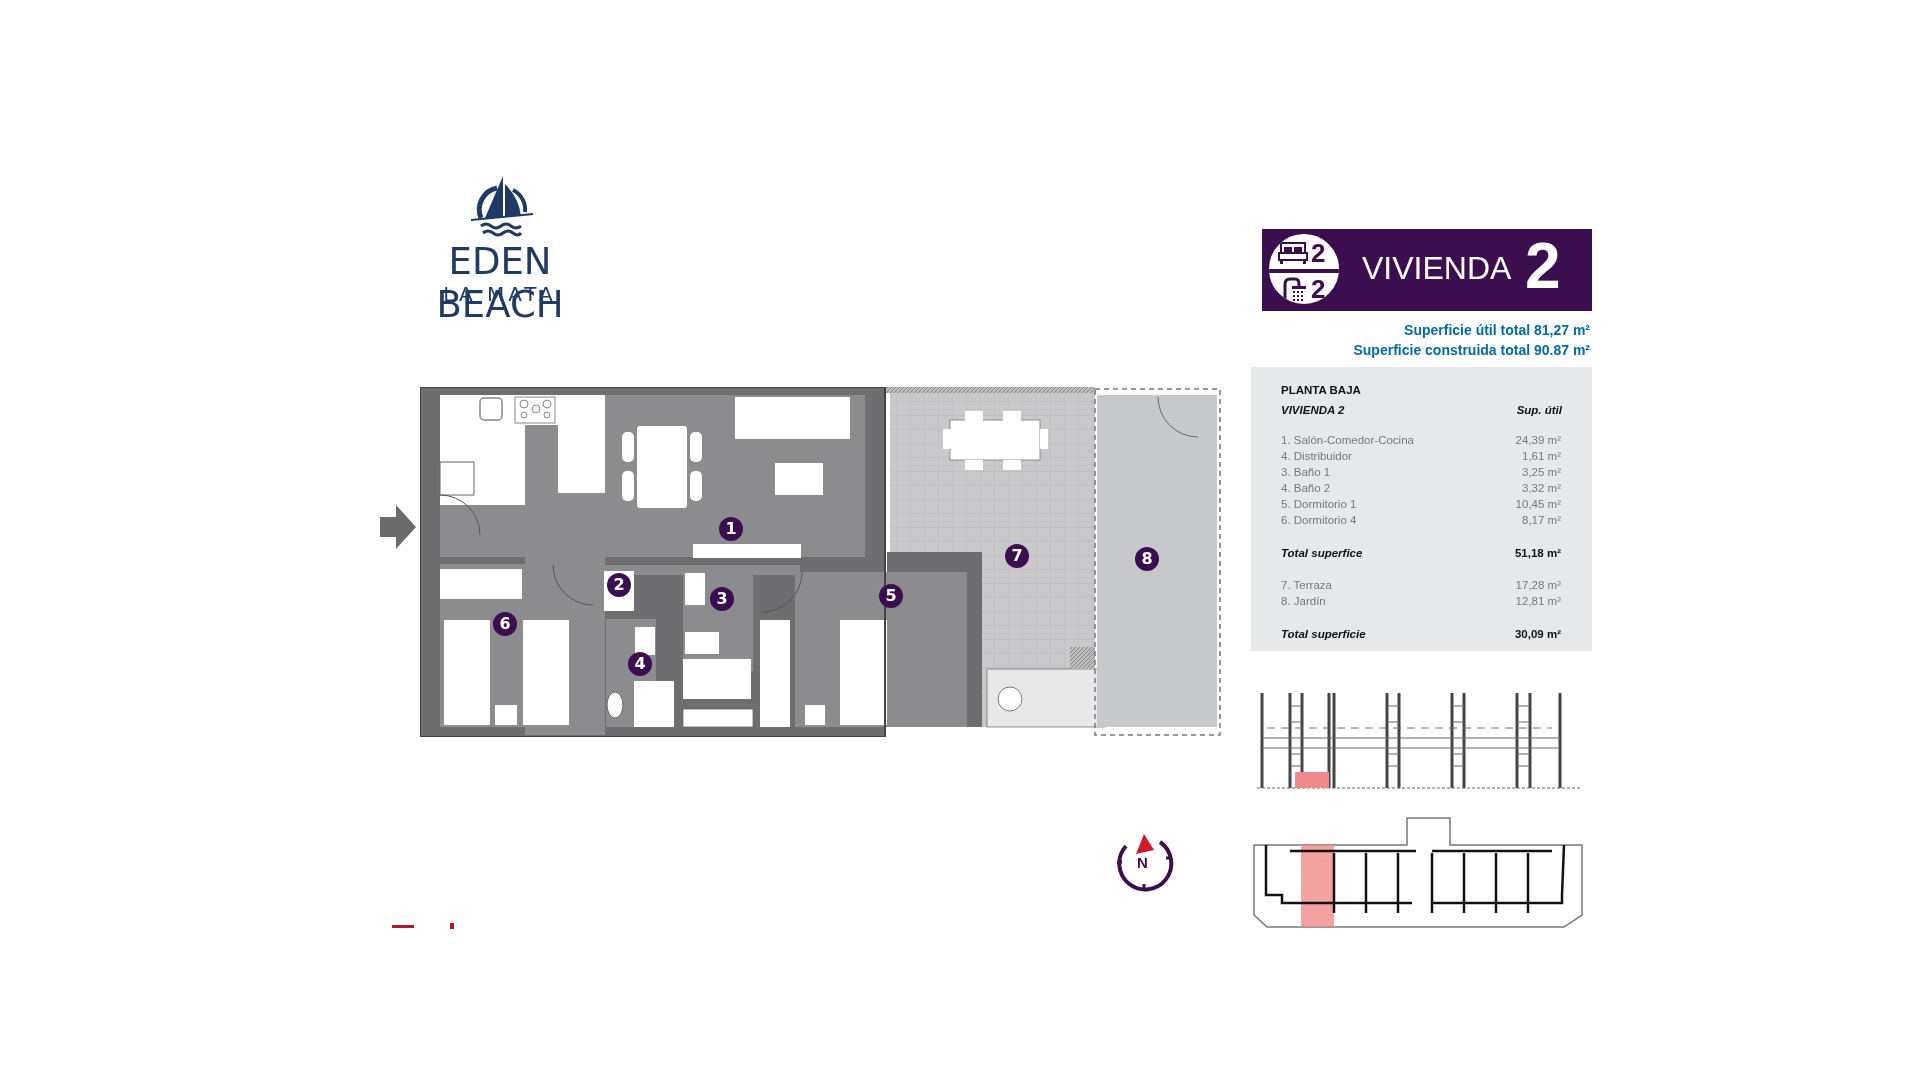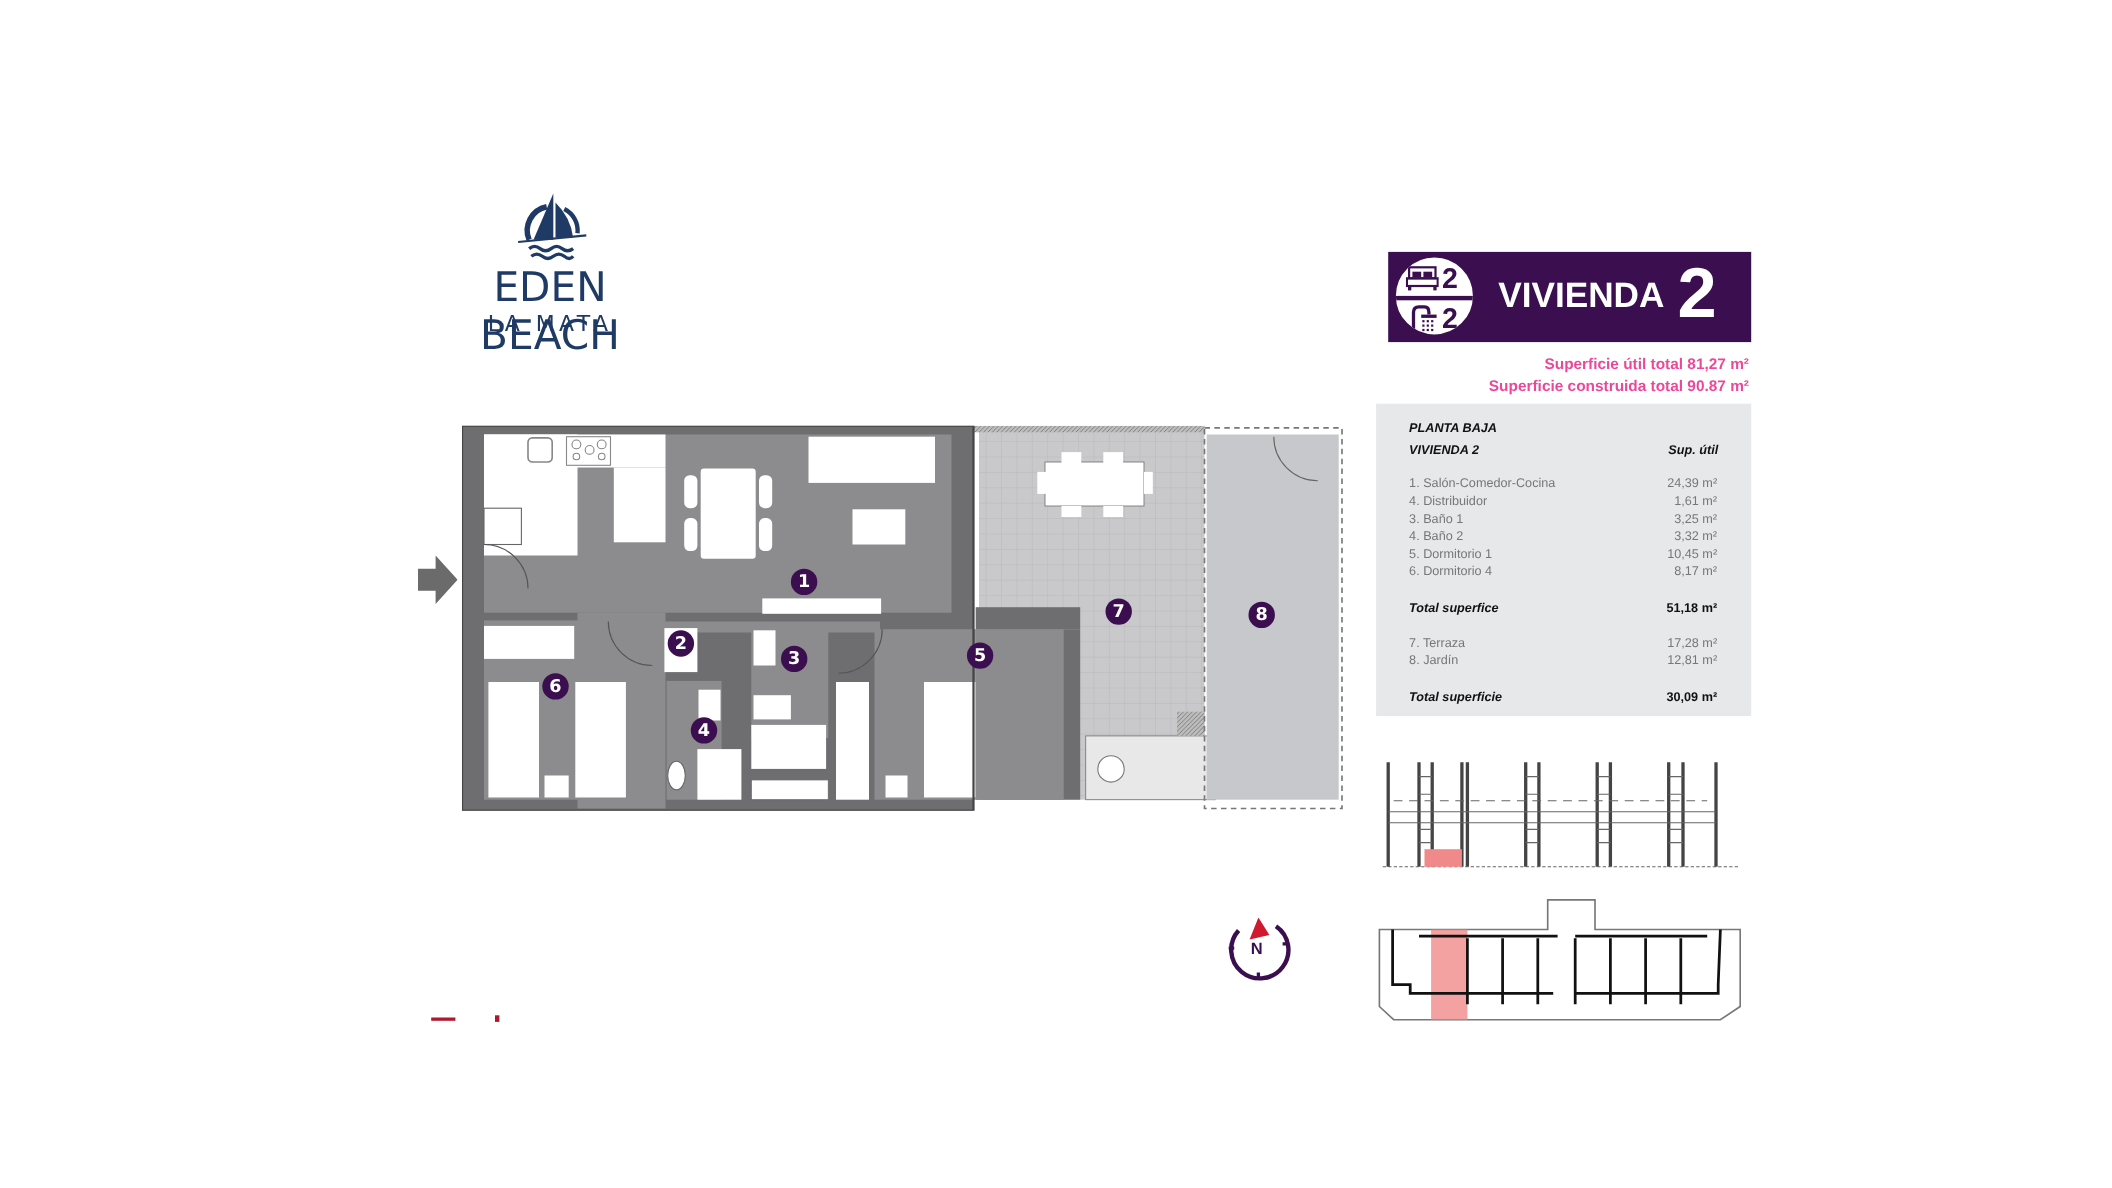--- a/index.html
+++ b/index.html
@@ -7,26 +7,26 @@
   .abs{position:absolute;}
   
   .logo{left:385px;top:170px;width:230px;height:130px;text-align:center;color:#1f3a64;}
   .logo-brand{position:absolute;left:0;top:70px;width:230px;font-size:37px;font-weight:normal;letter-spacing:0px;font-family:"DejaVu Sans",sans-serif;color:#1f3a64;}
   .logo-sub{position:absolute;left:0;top:112px;width:230px;font-size:20px;letter-spacing:4px;color:#1f3a64;font-family:"DejaVu Sans",sans-serif;}
   
   .badge{left:1262px;top:229px;width:330px;height:82px;background:#3b0f4f;}
   .badge-circle{position:absolute;left:4px;top:2px;width:76px;height:76px;border-radius:50%;background:#fff;border:3px solid #3b0f4f;box-sizing:border-box;overflow:hidden;}
   .badge-circle .divider{position:absolute;left:0;top:35px;width:76px;height:4px;background:#3b0f4f;}
   .badge-count{position:absolute;font-size:26px;font-weight:bold;color:#3b0f4f;}
-  .badge-title{position:absolute;left:100px;top:21px;font-size:32px;font-weight:bold;color:#fff;letter-spacing:0px;}
+  .badge-title{position:absolute;left:100px;top:21px;font-size:32px;font-weight:normal;color:#fff;letter-spacing:0px;}
   .badge-number{position:absolute;left:263px;top:0px;font-size:64px;font-weight:bold;color:#fff;}
-  .surface-line{right:330px;font-size:14px;font-weight:bold;color:#ec4899;text-align:left;}
+  .surface-line{right:330px;font-size:14px;font-weight:bold;color:#0369a1;text-align:left;}
   
   .panel{left:1251px;top:367px;width:341px;height:284px;background:#e6e8ea;}
-  .panel .t-head{position:absolute;left:30px;font-size:11.5px;font-weight:bold;color:#111;font-style:italic;}
+  .panel .t-head{position:absolute;left:30px;font-size:11.5px;font-weight:bold;color:#111;}
   .panel .t-row{position:absolute;left:30px;width:280px;height:16px;font-size:11.5px;color:#777;}
   .panel .t-row .lbl{position:absolute;left:0;top:0;}
   .panel .t-row .val{position:absolute;right:0;top:0;}
   .panel .t-total{position:absolute;left:30px;width:280px;font-size:11.5px;font-weight:bold;color:#111;}
   .panel .t-total .lbl{position:absolute;left:0;font-style:italic;}
   .panel .t-total .val{position:absolute;right:0;}
   .unit-label{position:absolute;right:30px;font-size:11.5px;font-weight:bold;font-style:italic;color:#111;}
   
   .plan{left:420px;top:387px;width:805px;height:350px;}
   .marker{position:absolute;width:24px;height:24px;border-radius:50%;background:#3b0f4f;color:#fff;font-weight:bold;font-size:16px;text-align:center;line-height:24px;font-family:"DejaVu Sans",sans-serif;}

